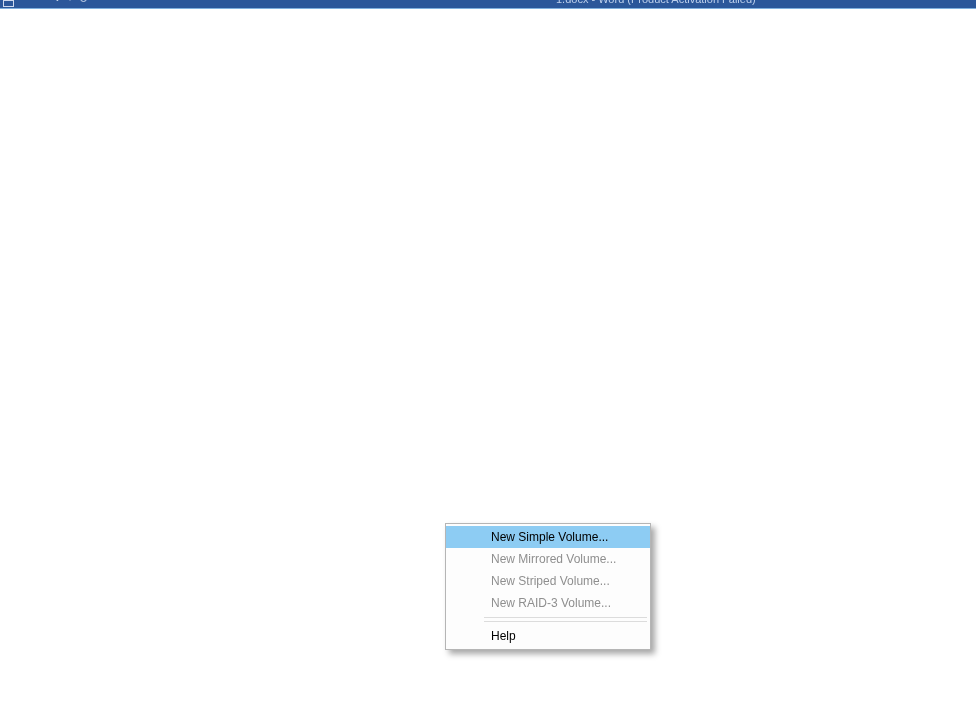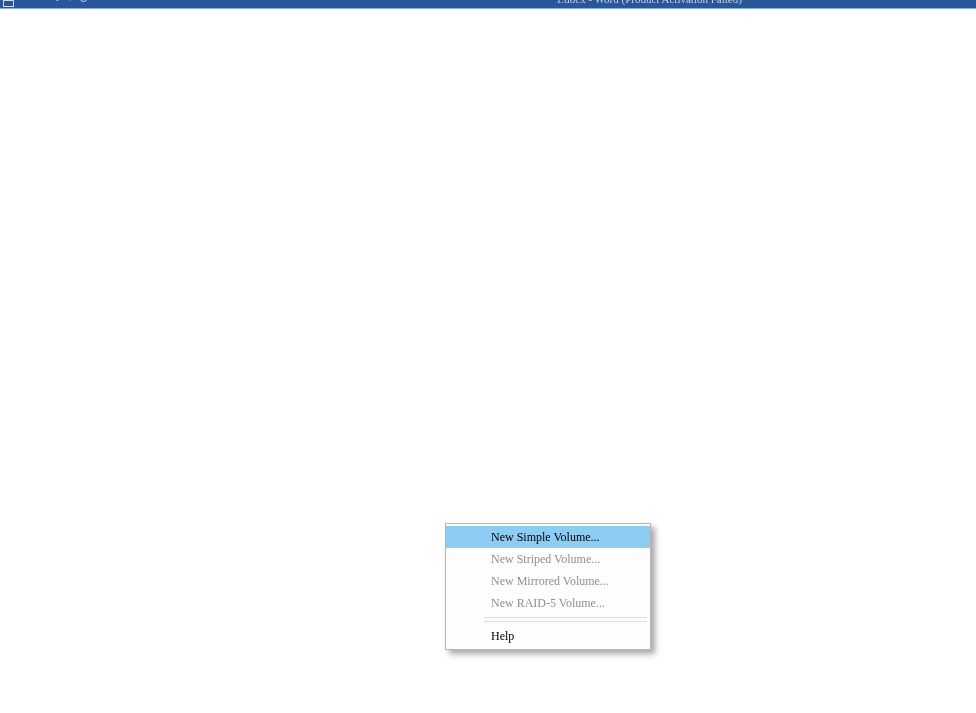--- a/index.html
+++ b/index.html
@@ -1,18 +1,18 @@
 <!DOCTYPE html>
 <html><head>
 <meta charset="utf-8">
 <style>
   * { box-sizing: border-box; margin: 0; padding: 0; }
   body { margin:0; background:#444; font-family:"Liberation Sans", sans-serif; }
   #screen { position:relative; width:976px; height:713px; background:#f0f0f0; overflow:hidden;
-            font-size:12px; color:#000;font-family:Liberation Serif, serif; }
+            font-size:12px; color:#000; }
 
   
   .word-bar { position:absolute; left:0; top:0; width:976px; height:8px; background:#2b579a; overflow:hidden; z-index:1; }
   .wb-title { position:absolute; left:556px; top:-7px; color:#bdd0ec; font-size:11px; white-space:nowrap; }
   .wb-sq { position:absolute; left:3px; top:0px; width:11px; height:7px; border:1px solid #cdd9ee; }
   .wb-undo { position:absolute; left:55px; top:-6px; color:#cdd9ee; font-size:10px; }
   .wb-caret { position:absolute; left:68px; top:-6px; color:#cdd9ee; font-size:8px; }
   .wb-circle { position:absolute; left:80px; top:-5px; width:7px; height:7px; border:1px solid #cdd9ee; border-radius:50%; }
 
   
@@ -399,21 +399,21 @@
     </div>
   </div>
 
   <div class="status-bar">
     <span class="status-sep" style="left:763px;"></span>
     <span class="status-sep" style="left:897px;"></span>
   </div>
 
   <div class="ctx">
     <div class="ctx-item hl">New Simple Volume...</div>
+    <div class="ctx-item dis">New Mirrored Volume...</div>
     <div class="ctx-item dis">New Striped Volume...</div>
-    <div class="ctx-item dis">New Mirrored Volume...</div>
-    <div class="ctx-item dis">New RAID-5 Volume...</div>
+    <div class="ctx-item dis">New RAID-3 Volume...</div>
     <div class="ctx-sep"></div>
     <div class="ctx-sep"></div>
     <div class="ctx-item">Help</div>
   </div>
 
 </div>
 
 </body></html>

